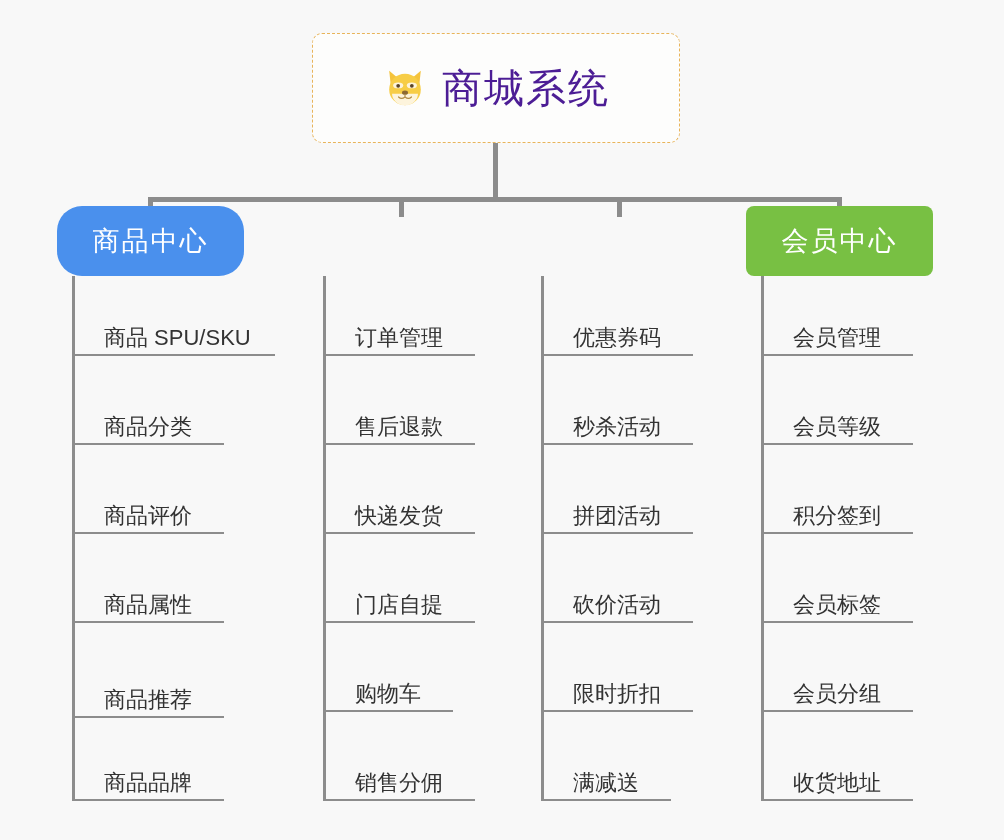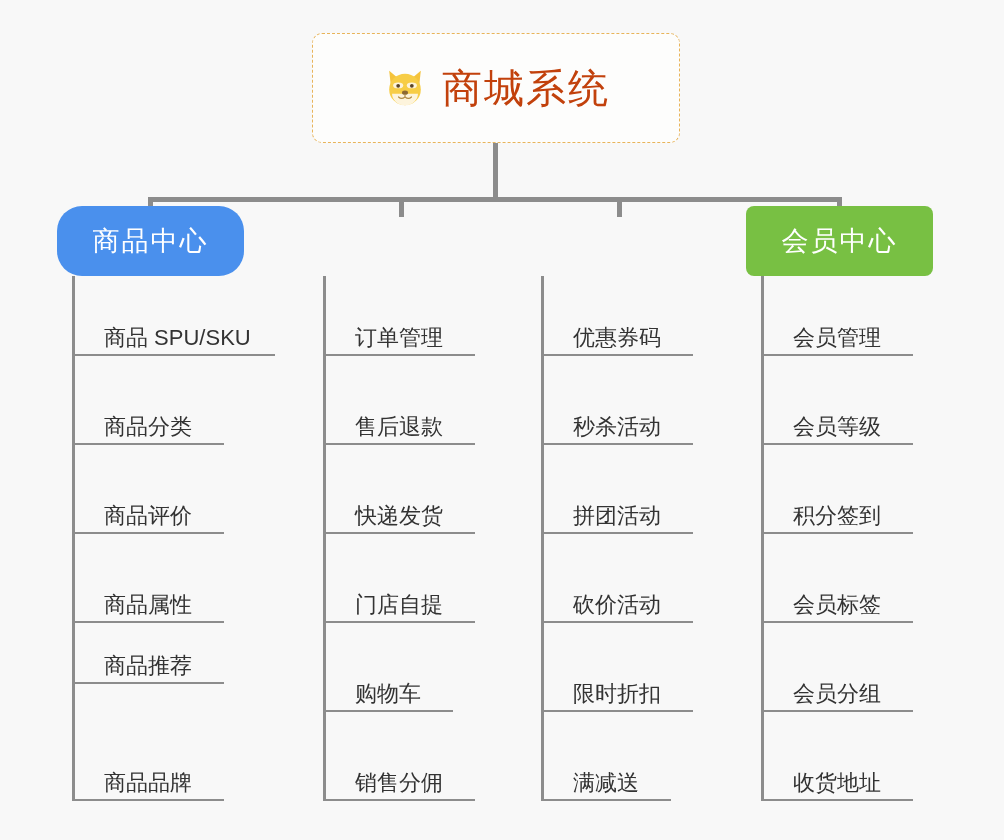--- a/index.html
+++ b/index.html
@@ -111,21 +111,21 @@
         <path d="M12 38 a20 20 0 0 0 40 0 a20 20 0 0 1 -40 0 Z" fill="#fdf3d8"></path>
         <path d="M14 40 a18 16 0 0 0 36 0 z" fill="#fdf4dc"></path>
         <ellipse cx="22.5" cy="28.5" rx="7" ry="4" fill="#fdf4dc"></ellipse>
         <ellipse cx="41.5" cy="28.5" rx="7" ry="4" fill="#fdf4dc"></ellipse>
         <ellipse cx="22.5" cy="29" rx="2.6" ry="2.6" fill="#5a4326"></ellipse>
         <ellipse cx="41.5" cy="29" rx="2.6" ry="2.6" fill="#5a4326"></ellipse>
         <ellipse cx="32" cy="38.5" rx="4.2" ry="3" fill="#8c6a34"></ellipse>
         <path d="M32 41.5 v3 M32 44.5 q-5 4 -9 0 M32 44.5 q5 4 9 0" stroke="#b08a44" stroke-width="1.6" fill="none" stroke-linecap="round"></path>
       </svg>
     </span>
-    <span class="root-title" style="color: #c2410c; text-align: center;">商城系统</span>
+    <span class="root-title" style="color: #4c1d95; text-align: center;">商城系统</span>
   </div>
 
   <div class="conn conn-v" style="left:493px; top:143px; width:5px; height:58px;"></div>
   <div class="conn conn-h" style="left:148px; top:197px; width:694px; height:5px;"></div>
   <div class="conn conn-v" style="left:148px; top:197px; width:5px; height:20px;"></div>
   <div class="conn conn-v" style="left:399px; top:197px; width:5px; height:20px;"></div>
   <div class="conn conn-v" style="left:617px; top:197px; width:5px; height:20px;"></div>
   <div class="conn conn-v" style="left:837px; top:197px; width:5px; height:20px;"></div>
 
   <div class="cat-box" style="left: 57px; top: 206px; width: 187px; background: rgb(74, 144, 237); border-radius: 25px;">
@@ -137,21 +137,21 @@
   </div>
   <div class="leaf" style="left:72px; top:443px; width:152px;">
     <span class="leaf-label">商品分类</span>
   </div>
   <div class="leaf" style="left:72px; top:532px; width:152px;font-family:Liberation Serif, serif;">
     <span class="leaf-label">商品评价</span>
   </div>
   <div class="leaf" style="left:72px; top:621px; width:152px;">
     <span class="leaf-label">商品属性</span>
   </div>
-  <div class="leaf" style="left:72px; top:682px; width:152px;">
+  <div class="leaf" style="left:72px; top:716px; width:152px;">
     <span class="leaf-label">商品推荐</span>
   </div>
   <div class="leaf" style="left:72px; top:799px; width:152px;">
     <span class="leaf-label">商品品牌</span>
   </div>
 
   <div class="branch-trunk" style="left:323px; top:276px; height:525px;"></div>
   <div class="leaf" style="left:323px; top:354px; width:152px;">
     <span class="leaf-label">订单管理</span>
   </div>

